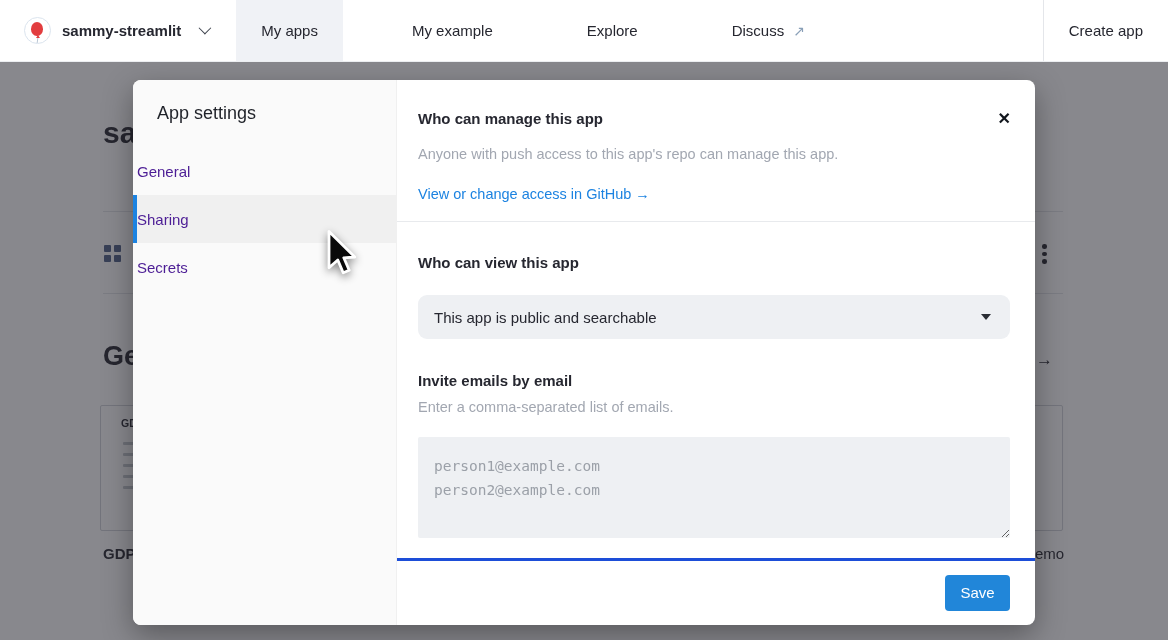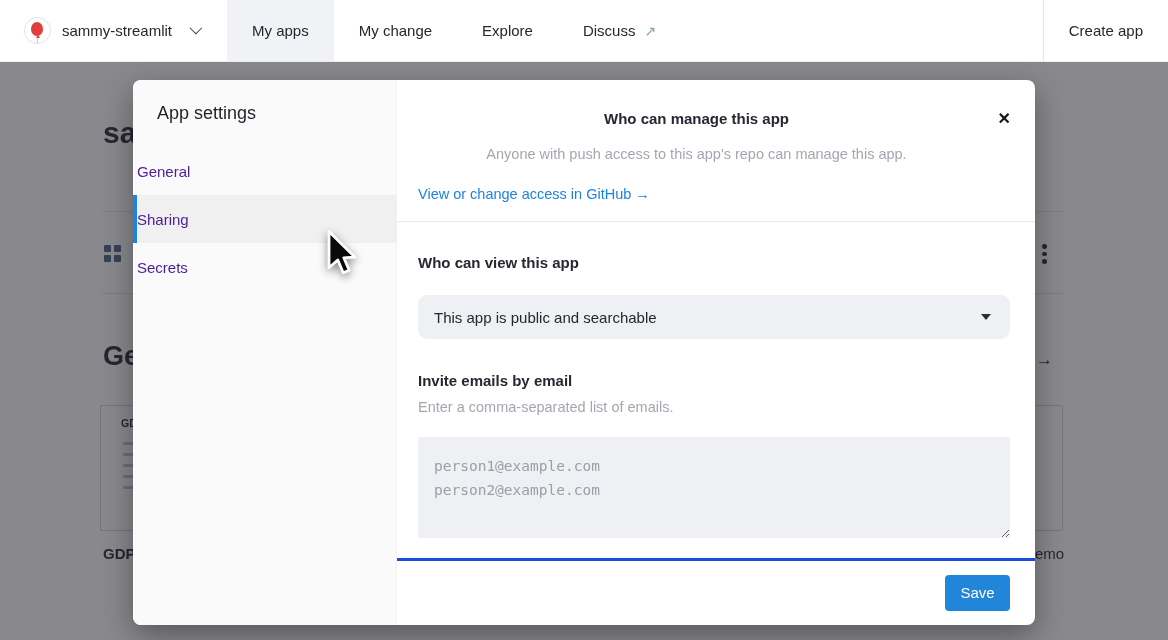--- a/index.html
+++ b/index.html
@@ -28,26 +28,26 @@
   }
   .balloon-knot {
     position: absolute; left: 11px; top: 17px; width: 0; height: 0;
     border-left: 2px solid transparent; border-right: 2px solid transparent;
     border-bottom: 3px solid #e23d3f;
   }
   .balloon-thread {
     position: absolute; left: 12px; top: 20px; width: 1px; height: 5px;
     background: #b9c6d4; transform: rotate(8deg);
   }
-  .brand-name { margin-left: 11px; font-size: 15px; color: #262730; }
+  .brand-name { margin-left: 11px; font-size: 15px; color: #262730; font-weight: bold; }
   .chevron-down {
     width: 9px; height: 9px; border-right: 1.6px solid #3d424d; border-bottom: 1.6px solid #3d424d;
     transform: rotate(45deg) translateY(-2px); margin-left: 18px; margin-top: -2px;
   }
-  .tabs { display: flex; margin-left: 28px; }
+  .tabs { display: flex; margin-left: 28px; gap: 44px; }
   .tab {
     padding: 0 25px; display: flex; align-items: center; font-size: 15px;
     color: #262730; cursor: pointer; white-space: nowrap;
   }
   .tab.active { background: #f0f2f6; }
   .external-arrow { margin-left: 9px; color: #8aa0b8; font-size: 14px; }
   .nav-spacer { flex: 1; }
   .nav-divider { width: 1px; background: #e4e6ea; }
   .create-app { padding: 0 25px; display: flex; align-items: center; font-size: 15px; cursor: pointer; }
 
@@ -85,21 +85,21 @@
   .modal-sidebar { width: 264px; background: #fafafa; border-right: 1px solid #f0f0f0; flex: 0 0 auto; }
   .sidebar-title { padding: 23px 24px 0 24px; font-size: 18px; font-weight: 400; color: #1f2229; }
   .sidebar-menu { margin-top: 23px; }
   .menu-item {
     height: 48px; display: flex; align-items: center; 
     border-left: 4px solid transparent; font-size: 15px; color: #4c1d95; cursor: pointer;
   }
   .menu-item.active { background: #f0f0f0; border-left-color: #1c83e1; }
 
   .modal-content { flex: 1; display: flex; flex-direction: column; position: relative; }
-  .content-header { position: relative; height: 143px; padding: 30px 60px 0 21px; border-bottom: 1px solid #e8eaed; text-align: center; }
+  .content-header { position: relative; height: 143px; padding: 30px 60px 0 21px; border-bottom: 1px solid #e8eaed; }
   .section-title { font-size: 15px; font-weight: 600; color: #262730; }
   .muted { font-size: 14.5px; color: #a2a7b1; }
   .header-desc { margin-top: 19px; }
   .github-link { margin-top: 24px; font-size: 14.5px; color: #1c83e1; cursor: pointer; width: max-content; }
   .close-btn { position: absolute; top: 31px; right: 24px; font-size: 16px; font-weight: 700;
     color: #11151c; cursor: pointer; line-height: 1; }
 
   .content-body { padding: 0 25px 0 21px; height: 338px; }
   .view-title { margin-top: 32px; }
   .dropdown {
@@ -143,21 +143,21 @@
       <div class="balloon-thread"></div>
     </div>
     <span class="brand-name">sammy-streamlit</span>
     <span class="chevron-down"></span>
   </div>
   <div class="tabs">
     <div class="tab active">
       <span>My apps</span>
     </div>
     <div class="tab">
-      <span>My change</span>
+      <span>My example</span>
     </div>
     <div class="tab">
       <span>Explore</span>
     </div>
     <div class="tab">
       <span>Discuss</span>
       <span class="external-arrow">↗</span>
     </div>
   </div>
   <div class="nav-spacer"></div>

